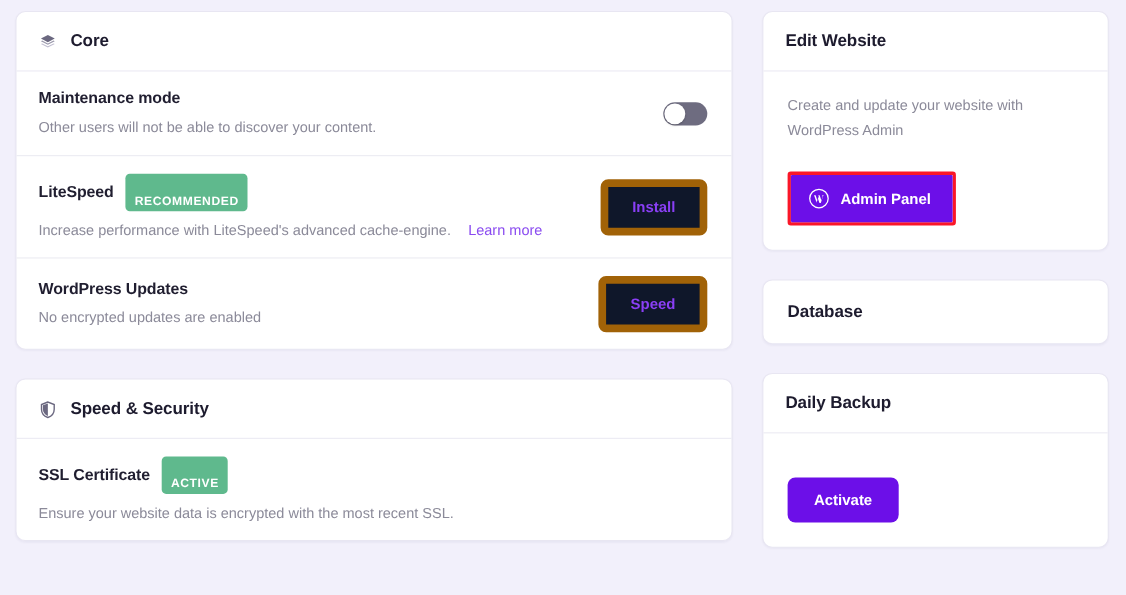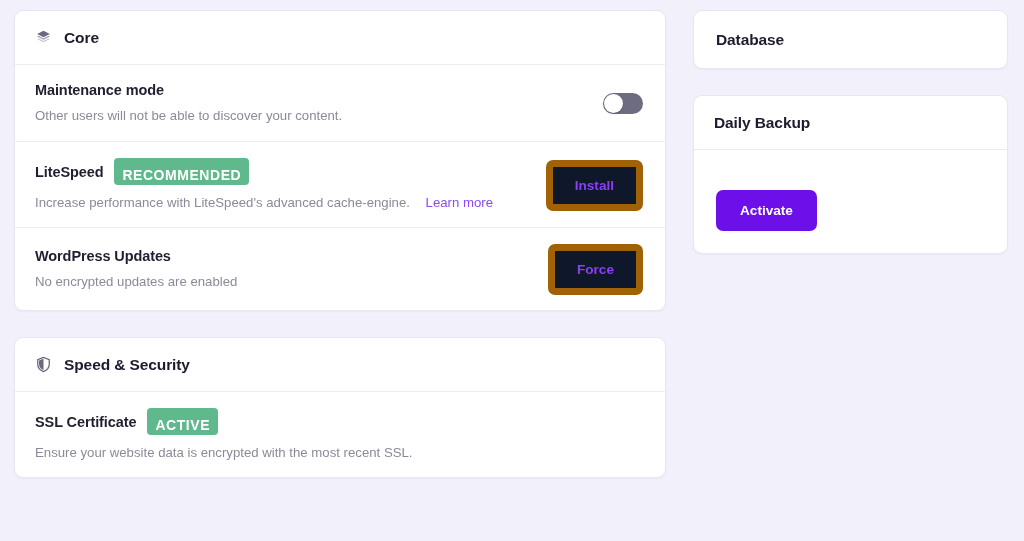--- a/index.html
+++ b/index.html
@@ -29,21 +29,21 @@
   
   .card {
     background: #ffffff;
     border: 1px solid #e8e6f2;
     border-radius: 9px;
     box-shadow: 0 1px 2px rgba(30, 20, 80, 0.04);
   }
 
   .card-head {
     display: flex;
-    align-items: flex-start;
+    align-items: center;
     gap: 12px;
     padding: 18px 22px 17px 20px;
     border-bottom: 1px solid #eceaf3;
   }
 
   .card-head.no-rule { border-bottom: none; }
 
   .card-title {
     font-size: 15.5px;
     font-weight: bold;
@@ -102,24 +102,24 @@
   .link {
     color: #8a4bf0;
     text-decoration: none;
     padding-left: 12px;
   }
 
   .badge {
     display: inline-block;
     background: #5fb98d;
     color: #ffffff;
-    font-size: 14px;
+    font-size: 11px;
     font-weight: bold;
     letter-spacing: 0.55px;
-    padding: 10px 8px 3px;
+    padding: 20px 8px 3px;
     border-radius: 4px;
     line-height: 1;
     text-transform: uppercase;
   }
 
   
   .toggle {
     position: relative;
     width: 40px;
     height: 21px;
@@ -261,21 +261,21 @@
         <button class="btn-outline">Install</button>
       </div>
 
       <div class="row">
         <div class="row-body">
           <div class="row-title-line">
             <span class="row-title">WordPress Updates</span>
           </div>
           <div class="row-desc">No encrypted updates are enabled</div>
         </div>
-        <button class="btn-outline">Force</button>
+        <button class="btn-outline">Speed</button>
       </div>
     </div>
 
     <div class="card">
       <div class="card-head">
         <span class="head-icon">
           <svg viewBox="0 0 20 20" width="17" height="17" aria-hidden="true">
             <path d="M10 1.7 3.2 4.4v5c0 4.2 2.9 7.5 6.8 8.9 3.9-1.4 6.8-4.7 6.8-8.9v-5L10 1.7z" fill="none" stroke="#6b6880" stroke-width="1.5"></path>
             <path d="M10 3.2 4.7 5.3v4.1c0 3.3 2.2 6 5.3 7.2V3.2z" fill="#6b6880"></path>
           </svg>
@@ -290,20 +290,39 @@
             <span class="badge">ACTIVE</span>
           </div>
           <div class="row-desc">Ensure your website data is encrypted with the most recent SSL.</div>
         </div>
       </div>
     </div>
   </div>
 
   <div class="col-right">
 
+    <div class="card">
+      <div class="card-head">
+        <span class="card-title">Edit Website</span>
+      </div>
+      <div class="side-body">
+        <div class="side-desc">Create and update your website with WordPress Admin</div>
+        <span class="wp-btn-wrap">
+          <button class="wp-btn">
+            <span class="wp-logo">
+              <svg viewBox="0 0 24 24" width="19" height="19" aria-hidden="true">
+                <circle cx="12" cy="12" r="10.6" fill="none" stroke="#ffffff" stroke-width="1.5"></circle>
+                <path d="M6.2 8.1h2.0l2.0 6.2 1.6-4.6-0.6-1.6h1.6l2.0 6.2 1.3-4.0c0.3-0.9 0.1-1.6-0.6-2.2h1.9c-0.4 0.5-0.6 1.1-0.9 1.9l-2.4 7.2h-1.5l-1.8-5.2-1.9 5.2H9.4L6.9 9.6C6.7 8.9 6.5 8.4 6.2 8.1z" fill="#ffffff"></path>
+              </svg>
+            </span>
+            <span>Admin Panel</span>
+          </button>
+        </span>
+      </div>
+    </div>
 
     <div class="card">
       <div class="card-head no-rule side-head-only">
         <span class="card-title">Database</span>
       </div>
     </div>
 
     <div class="card">
       <div class="card-head">
         <span class="card-title">Daily Backup</span>

